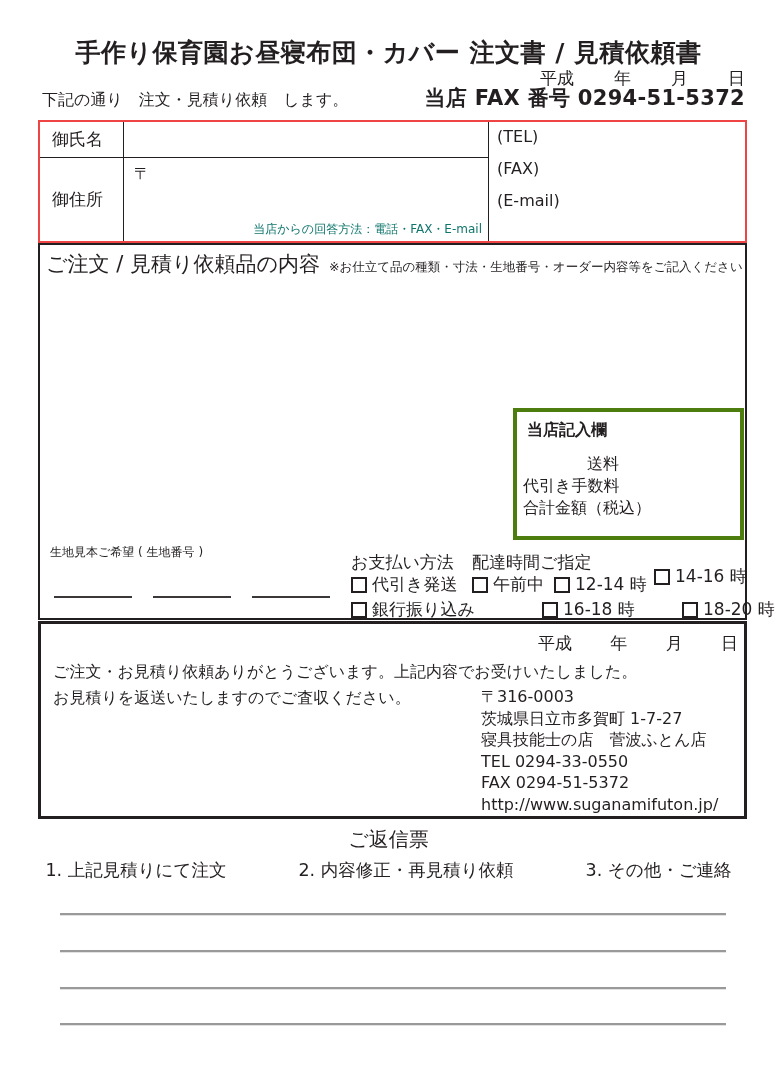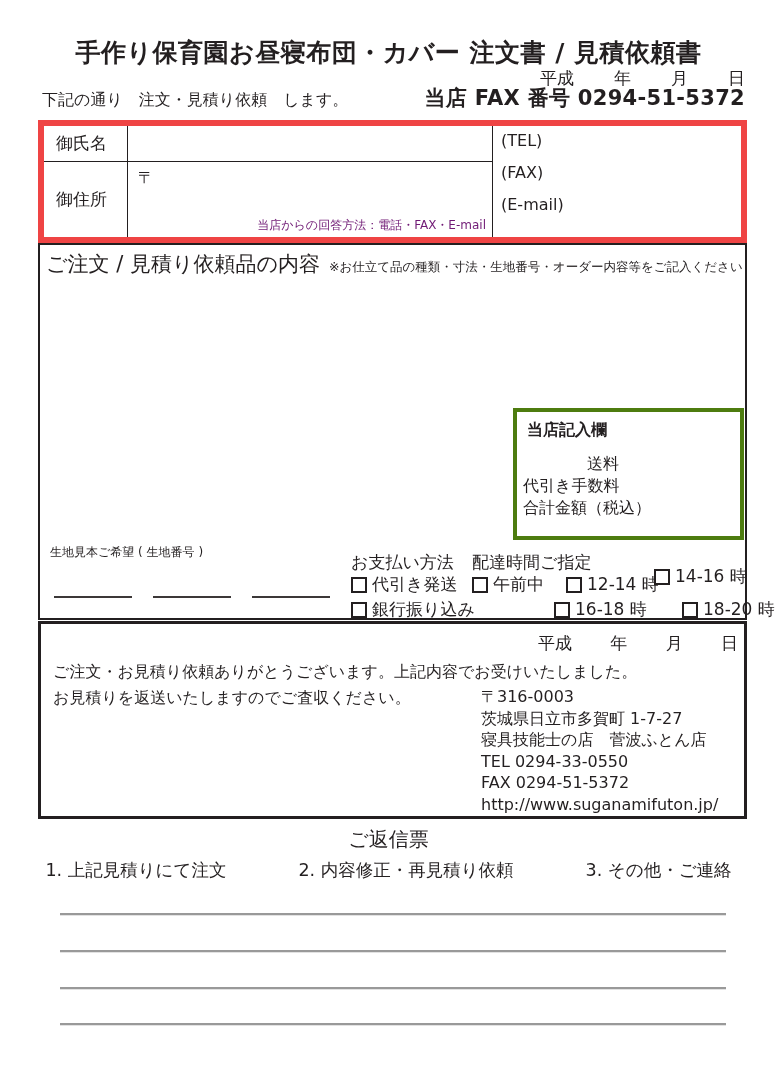--- a/index.html
+++ b/index.html
@@ -33,41 +33,41 @@
   .intro-text { top:90px; left:42px; font-size:16px; }
   .fax-line {
     top:84px; right:32px;
     font-size:21px; font-weight:bold;
     letter-spacing:0.3px;
   }
 
   
   .cust-table {
     top:120px; left:38px; width:709px; height:123px;
-    border:6px solid #ef4444;
+    border:2px solid #ef4444;
     display:grid;
     grid-template-columns:84px 365px 1fr;
     grid-template-rows:36px 1fr;
   }
   .cell { position:relative; }
   .lbl-cell {
     border-right:1px solid #231f20;
     display:flex; align-items:center;
     padding-left:12px;
     font-size:17px;
   }
   .name-lbl  { grid-column:1; grid-row:1; border-bottom:1px solid #231f20; }
   .name-input{ grid-column:2; grid-row:1; border-bottom:1px solid #231f20; border-right:1px solid #231f20; }
   .addr-lbl  { grid-column:1; grid-row:2; }
   .addr-cell { grid-column:2; grid-row:2; border-right:1px solid #231f20; padding:6px 10px; font-size:16px; }
   .contact-cell { grid-column:3; grid-row:1 / 3; padding:5px 8px; font-size:16px; }
   .contact-cell .contact-line { display:block; margin-bottom:13px; }
   .reply-note {
     position:absolute; right:6px; bottom:3px;
-    font-size:12px; color:#701a75;
+    font-size:12px; color:#0f766e;
   }
 
   
   .order-box {
     top:243px; left:38px; width:709px; height:377px;
     border:2px solid #231f20;
   }
   .order-head { padding:5px 6px 0 6px; white-space:nowrap; }
   .order-heading { font-size:21px; font-weight:normal; }
   .order-note { font-size:12.5px; margin-left:4px; }
@@ -197,33 +197,33 @@
     <div class="abs deliv-heading">配達時間ご指定</div>
 
     <div class="abs cb" style="left:311px; top:328px;">
       <span class="box"></span>
       <span>代引き発送</span>
     </div>
     <div class="abs cb" style="left:432px; top:328px;">
       <span class="box"></span>
       <span>午前中</span>
     </div>
-    <div class="abs cb" style="left:514px; top:328px;margin-left:12px;">
+    <div class="abs cb" style="left:514px; top:328px;">
       <span class="box"></span>
       <span>12-14 時</span>
     </div>
     <div class="abs cb" style="left:614px; top:320px;">
       <span class="box"></span>
       <span>14-16 時</span>
     </div>
     <div class="abs cb" style="left:311px; top:353px;">
       <span class="box"></span>
       <span>銀行振り込み</span>
     </div>
-    <div class="abs cb" style="left:514px; top:353px;text-align:center;">
+    <div class="abs cb" style="left:502px; top:353px;text-align:center;">
       <span class="box"></span>
       <span>16-18 時</span>
     </div>
     <div class="abs cb" style="left:614px; top:353px;padding-left:28px;">
       <span class="box"></span>
       <span>18-20 時</span>
     </div>
   </div>
 
   <div class="abs conf-box">

